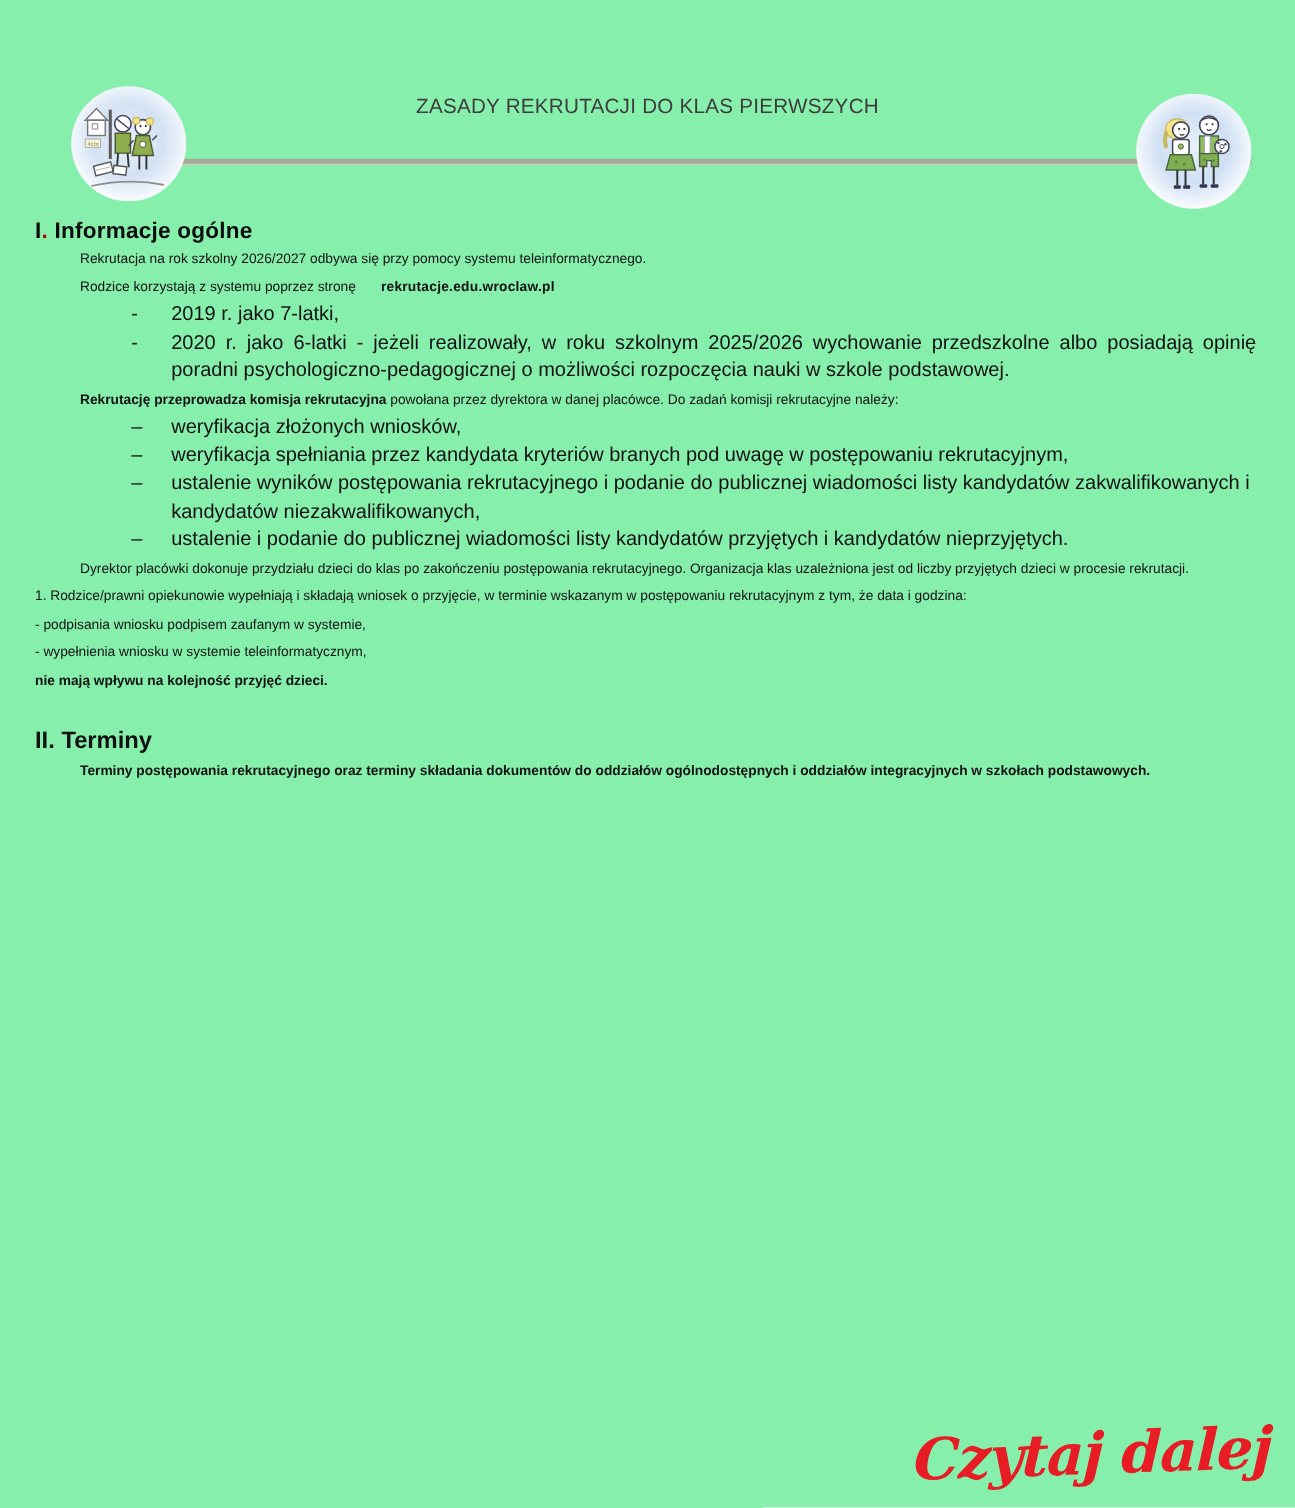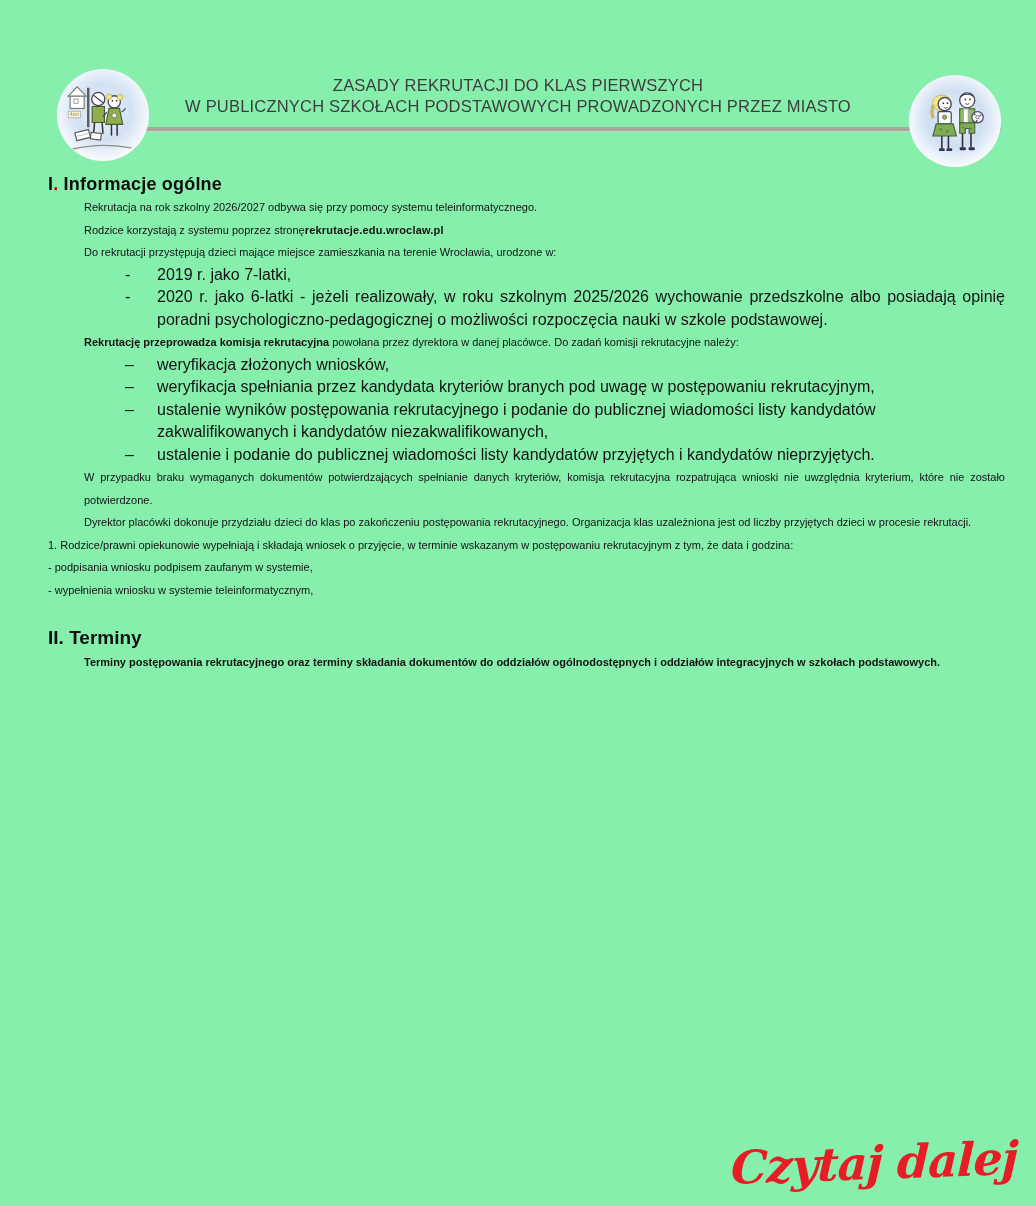--- a/index.html
+++ b/index.html
@@ -18,32 +18,32 @@
   .divider {
     position:absolute; top:127px; left:145px; width:856px; height:4px;
     background:#a7a79a; border-bottom:1px solid #cfcfc6;
   }
   .logo { position:absolute; width:94px; height:94px; }
   .logo-left  { left:56px;  top:68px; }
   .logo-right { left:908px; top:74px; }
 
   
   .content { position:absolute; top:0; left:0; width:1036px;
-             padding:172px 31px 0 84px; box-sizing:border-box; }
+             padding:172px 31px 0 64px; box-sizing:border-box; }
 
   h1.sec {
     margin:0 0 0 -36px; font-size:18px; font-weight:bold; color:#0d0d0d;
     line-height:24px; letter-spacing:0.2px;
   }
   .red-dot { color:#c00000; }
 
   p.body { margin:0; font-size:11px; line-height:22.5px; }
   .jst { text-align:justify; }
   .b { font-weight:bold; }
-  .url { font-weight:bold; margin-left:0; letter-spacing:0.2px; }
+  .url { font-weight:bold; margin-left:20px; letter-spacing:0.2px; }
 
   .mt-s { margin-top:6px; }
   .mt-1 { margin-top:22px; }
   .mt-2 { margin-top:45px; }
 
   .list { margin:0 0 0 37px; }
   .li { display:flex; font-size:16px; line-height:22.5px; }
   .li .bullet { width:36px; flex:0 0 36px; text-align:left; padding-left:4px; box-sizing:border-box; }
   .li .li-text { flex:1; }
 
@@ -161,32 +161,30 @@
       <circle cx="73" cy="50" r="1" fill="#44445a"></circle>
       <line x1="58" y1="63" x2="58" y2="78" stroke="#333" stroke-width="1.7"></line>
       <line x1="67" y1="63" x2="67" y2="78" stroke="#333" stroke-width="1.7"></line>
       <rect x="55" y="78" width="6.5" height="3" rx="1" fill="#33334d"></rect>
       <rect x="64.5" y="78" width="6.5" height="3" rx="1" fill="#33334d"></rect>
     </svg>
   </div>
 
   <div class="hdr-title">
     <div>ZASADY REKRUTACJI DO KLAS PIERWSZYCH</div>
-    <div>W PUBLICZNYCH SZKOŁACH PODSTAWOWYCH PROWADZONYCH PRZEZ MIASTO</div>
   </div>
 
   <div class="content">
 
     <h1 class="sec"><span>I</span><span class="red-dot">.</span> <span>Informacje ogólne</span></h1>
 
     <p class="body mt-s">Rekrutacja na rok szkolny 2026/2027 odbywa się przy pomocy systemu teleinformatycznego.</p>
 
     <p class="body mt-1"><span>Rodzice korzystają z systemu poprzez stronę</span><span class="url">rekrutacje.edu.wroclaw.pl</span></p>
 
-    <p class="body mt-1">Do rekrutacji przystępują dzieci mające miejsce zamieszkania na terenie Wrocławia, urodzone w:</p>
 
     <div class="list">
       <div class="li">
         <span class="bullet">-</span>
         <span class="li-text">2019 r. jako 7-latki,</span>
       </div>
       <div class="li">
         <span class="bullet">-</span>
         <span class="li-text jst">2020 r. jako 6-latki - jeżeli realizowały, w roku szkolnym 2025/2026 wychowanie przedszkolne albo posiadają opinię poradni psychologiczno-pedagogicznej o możliwości rozpoczęcia nauki w szkole podstawowej.</span>
       </div>
@@ -207,27 +205,27 @@
       <div class="li">
         <span class="bullet">–</span>
         <span class="li-text">ustalenie wyników postępowania rekrutacyjnego i podanie do publicznej wiadomości listy kandydatów zakwalifikowanych i kandydatów niezakwalifikowanych,</span>
       </div>
       <div class="li">
         <span class="bullet">–</span>
         <span class="li-text">ustalenie i podanie do publicznej wiadomości listy kandydatów przyjętych i kandydatów nieprzyjętych.</span>
       </div>
     </div>
 
-    <p class="body jst mt-1">W przypadku braku wymaganych dokumentów potwierdzających spełnianie danych kryteriów, komisja rekrutacyjna rozpatrująca wnioski nie uwzględnia kryterium, które nie zostało potwierdzone.</p>
 
     <p class="body mt-1">Dyrektor placówki dokonuje przydziału dzieci do klas po zakończeniu postępowania rekrutacyjnego. Organizacja klas uzależniona jest od liczby przyjętych dzieci w procesie rekrutacji.</p>
 
     <p class="body jst" style="margin-left:-36px;">1.  Rodzice/prawni opiekunowie wypełniają i składają wniosek o przyjęcie, w terminie wskazanym w postępowaniu rekrutacyjnym z tym, że data i godzina:</p>
     <p class="body" style="margin-left:-36px;">- podpisania wniosku podpisem zaufanym w systemie,</p>
     <p class="body" style="margin-left:-36px;">- wypełnienia wniosku w systemie teleinformatycznym,</p>
+    <p class="body b" style="margin-left:-36px;">nie mają wpływu na kolejność przyjęć dzieci.</p>
 
     <h1 class="sec2"><span>II</span><span>.</span> <span>Terminy</span></h1>
 
     <p class="body jst terms-p">Terminy postępowania rekrutacyjnego oraz terminy składania dokumentów do oddziałów ogólnodostępnych i oddziałów integracyjnych w szkołach podstawowych.</p>
 
   </div>
 
   <div class="read-more">Czytaj dalej</div>
 
 </div>

